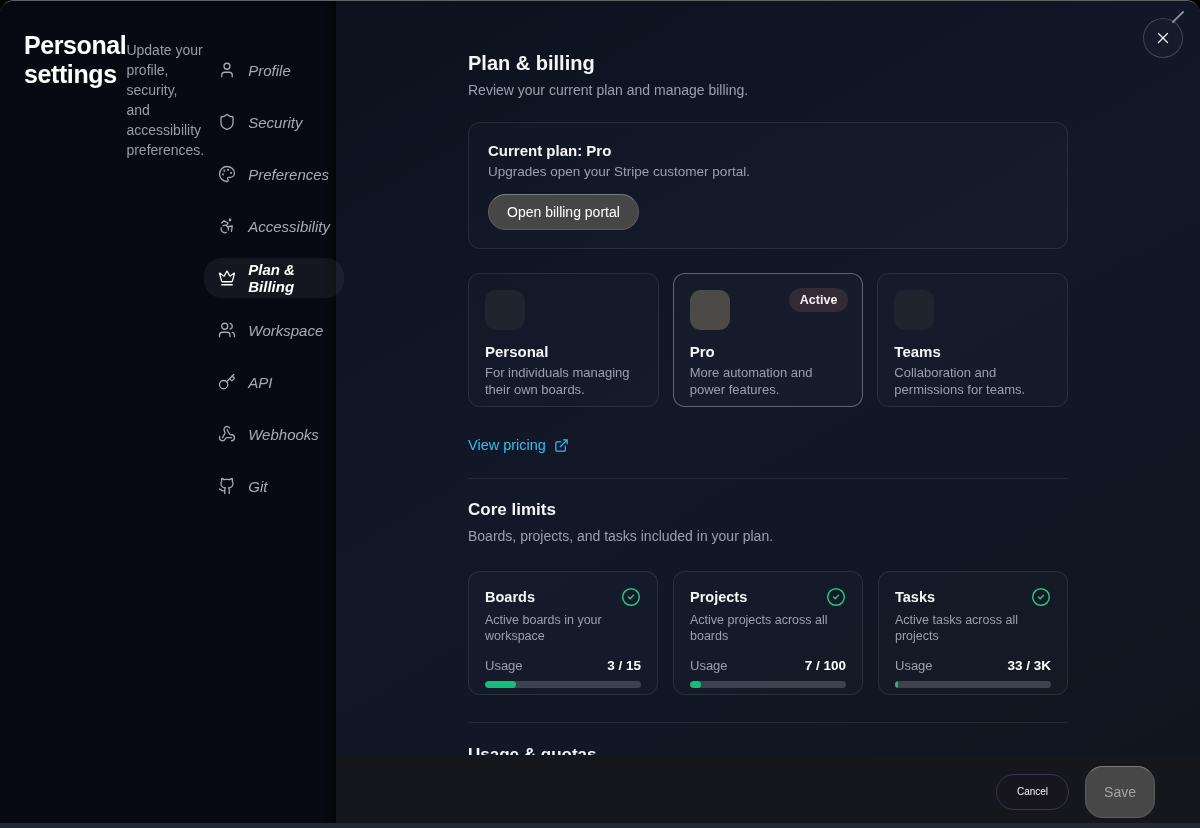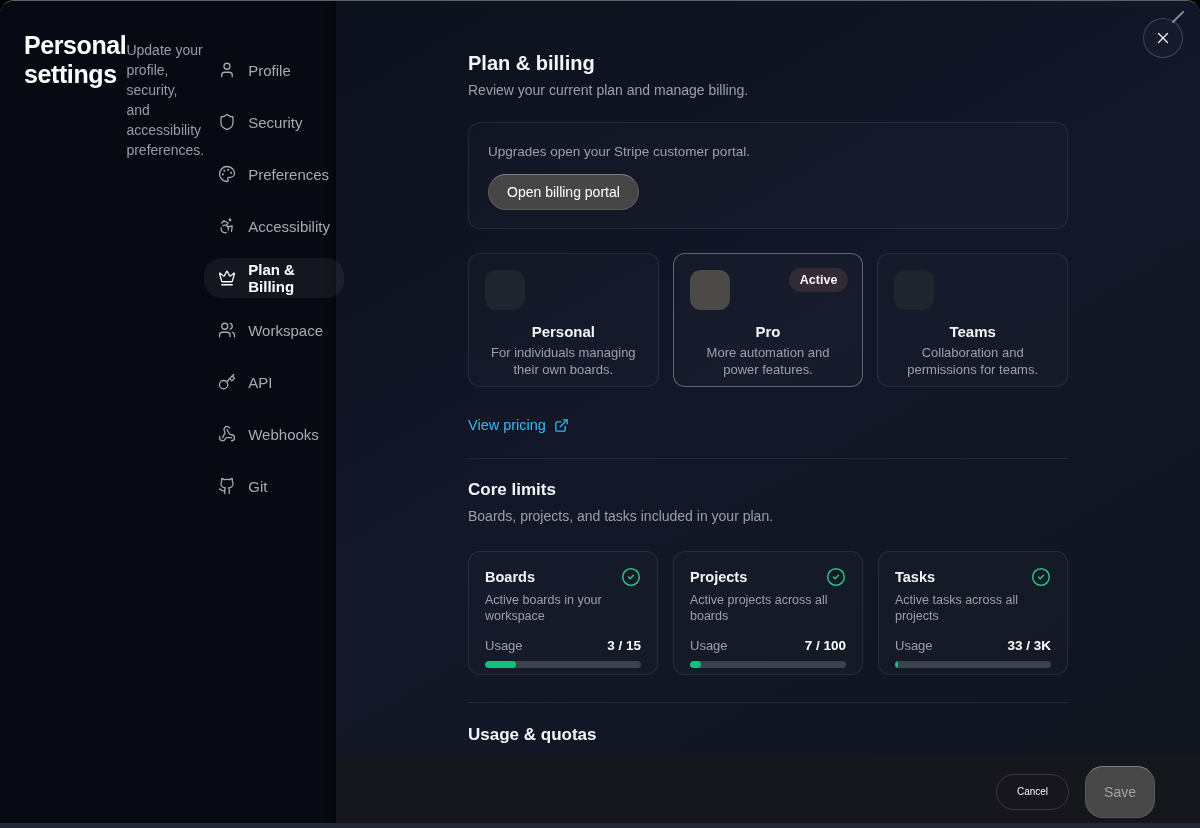--- a/index.html
+++ b/index.html
@@ -31,21 +31,21 @@
     box-shadow: inset -8px 0 10px -6px rgba(0,0,0,0.65);
     z-index: 2;
   }
   .sidebar-title { font-size: 25px; font-weight: 700; color: #ffffff; letter-spacing: -0.4px; }
   .sidebar-subtitle { margin-top: 9px; font-size: 14px; line-height: 20px; color: #969da9; }
   .sidebar-divider { margin-top: 14px; border: none; border-top: 1px solid rgba(170,175,200,0.22); }
   .nav { margin-top: 19px; display: flex; flex-direction: column; gap: 12px; }
   .nav-item {
     display: flex; align-items: center; gap: 12px;
     height: 40px; padding: 0 14px; border-radius: 18px;
-    color: #a6abb5; font-size: 15px; font-weight: 500; cursor: pointer;
+    color: #a6abb5; font-size: 15px; font-weight: 500; cursor: pointer; font-style: italic;
   }
   .nav-item.active { background: rgba(255,255,255,0.055); color: #ffffff; font-weight: 700; }
   .nav-item .icon { display: flex; }
   .nav-item svg { width: 18px; height: 18px; }
   .collapse-btn {
     margin-top: auto; display: flex; align-items: center; gap: 12px;
     color: #b3b7bf; font-size: 14px; padding: 0 14px 22px 14px; cursor: pointer;
   }
   .collapse-btn svg { width: 16px; height: 16px; }
 
@@ -83,21 +83,21 @@
   .current-title { font-size: 15px; line-height: 20px; font-weight: 700; color: #f3f5f7; }
   .current-sub { margin-top: 2px; font-size: 13.5px; line-height: 18px; color: #99a0ab; }
   .gray-btn {
     margin-top: 13px; height: 36px; padding: 0 18px; border-radius: 18px;
     background: #464646; border: 1px solid #5c5c5c; border-top-color: #7d7d7d;
     color: #ffffff; font-size: 14px; font-weight: 500; cursor: pointer;
     font-family: "Liberation Sans", sans-serif;
   }
 
   .plans { display: flex; gap: 14px; margin-top: 24px; }
-  .plan-card { flex: 1; position: relative; height: 134px; padding: 16px; cursor: pointer; text-align: center; }
+  .plan-card { flex: 1; position: relative; height: 134px; padding: 16px; cursor: pointer; }
   .plan-card.active { border-color: rgba(255,255,255,0.33); background: rgba(255,255,255,0.02); }
   .plan-icon { width: 40px; height: 40px; border-radius: 11px; background: #20242e; }
   .plan-card.active .plan-icon { background: #4b4a47; }
   .plan-badge {
     position: absolute; top: 14px; right: 14px;
     background: #322b36; color: #f6f2f7;
     font-size: 12.5px; font-weight: 700;
     padding: 5px 11px; border-radius: 999px;
   }
   .plan-badge:empty { display: none; }
@@ -284,20 +284,21 @@
           </svg>
       </span>
     </button>
 
     <div class="content">
 
       <h2 class="page-title">Plan &amp; billing</h2>
       <p class="page-subtitle">Review your current plan and manage billing.</p>
 
       <section class="card current-card">
+        <div class="current-title">Current plan: Pro</div>
         <div class="current-sub">Upgrades open your Stripe customer portal.</div>
         <button class="gray-btn">Open billing portal</button>
       </section>
 
       <div class="plans">
 
         <section class="card plan-card">
           <div class="plan-icon"></div>
 
           <div class="plan-name">Personal</div>

